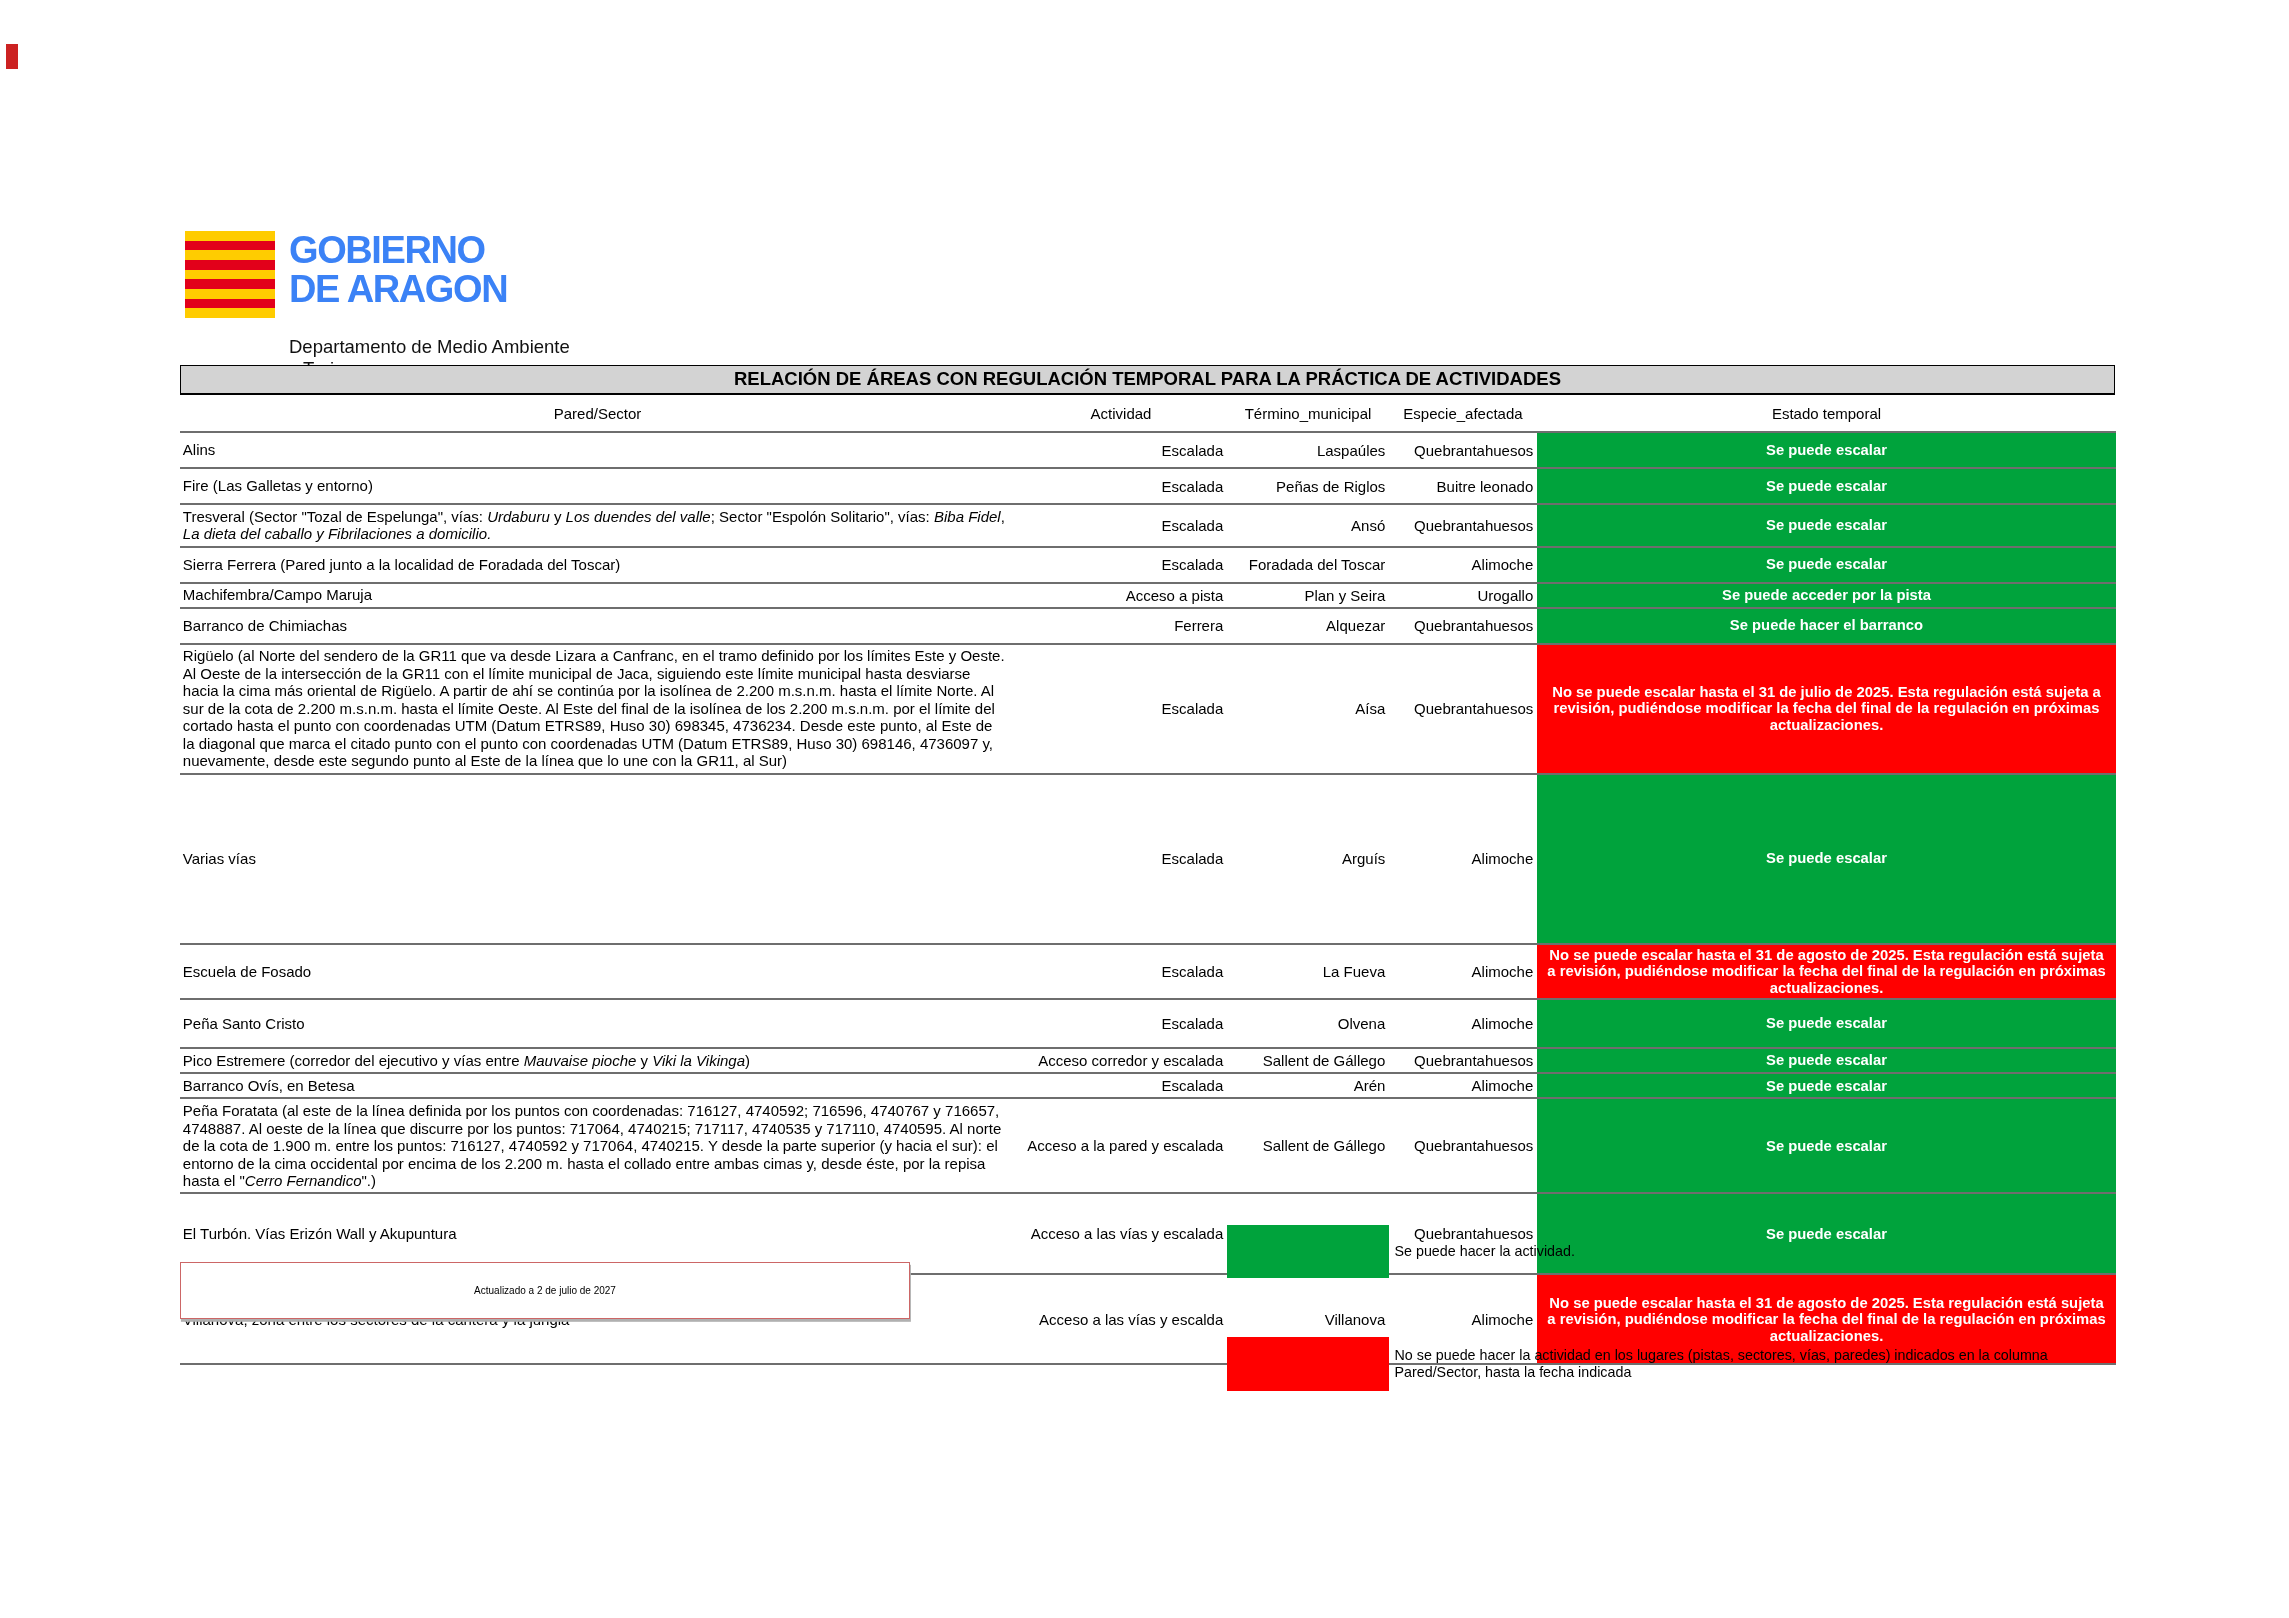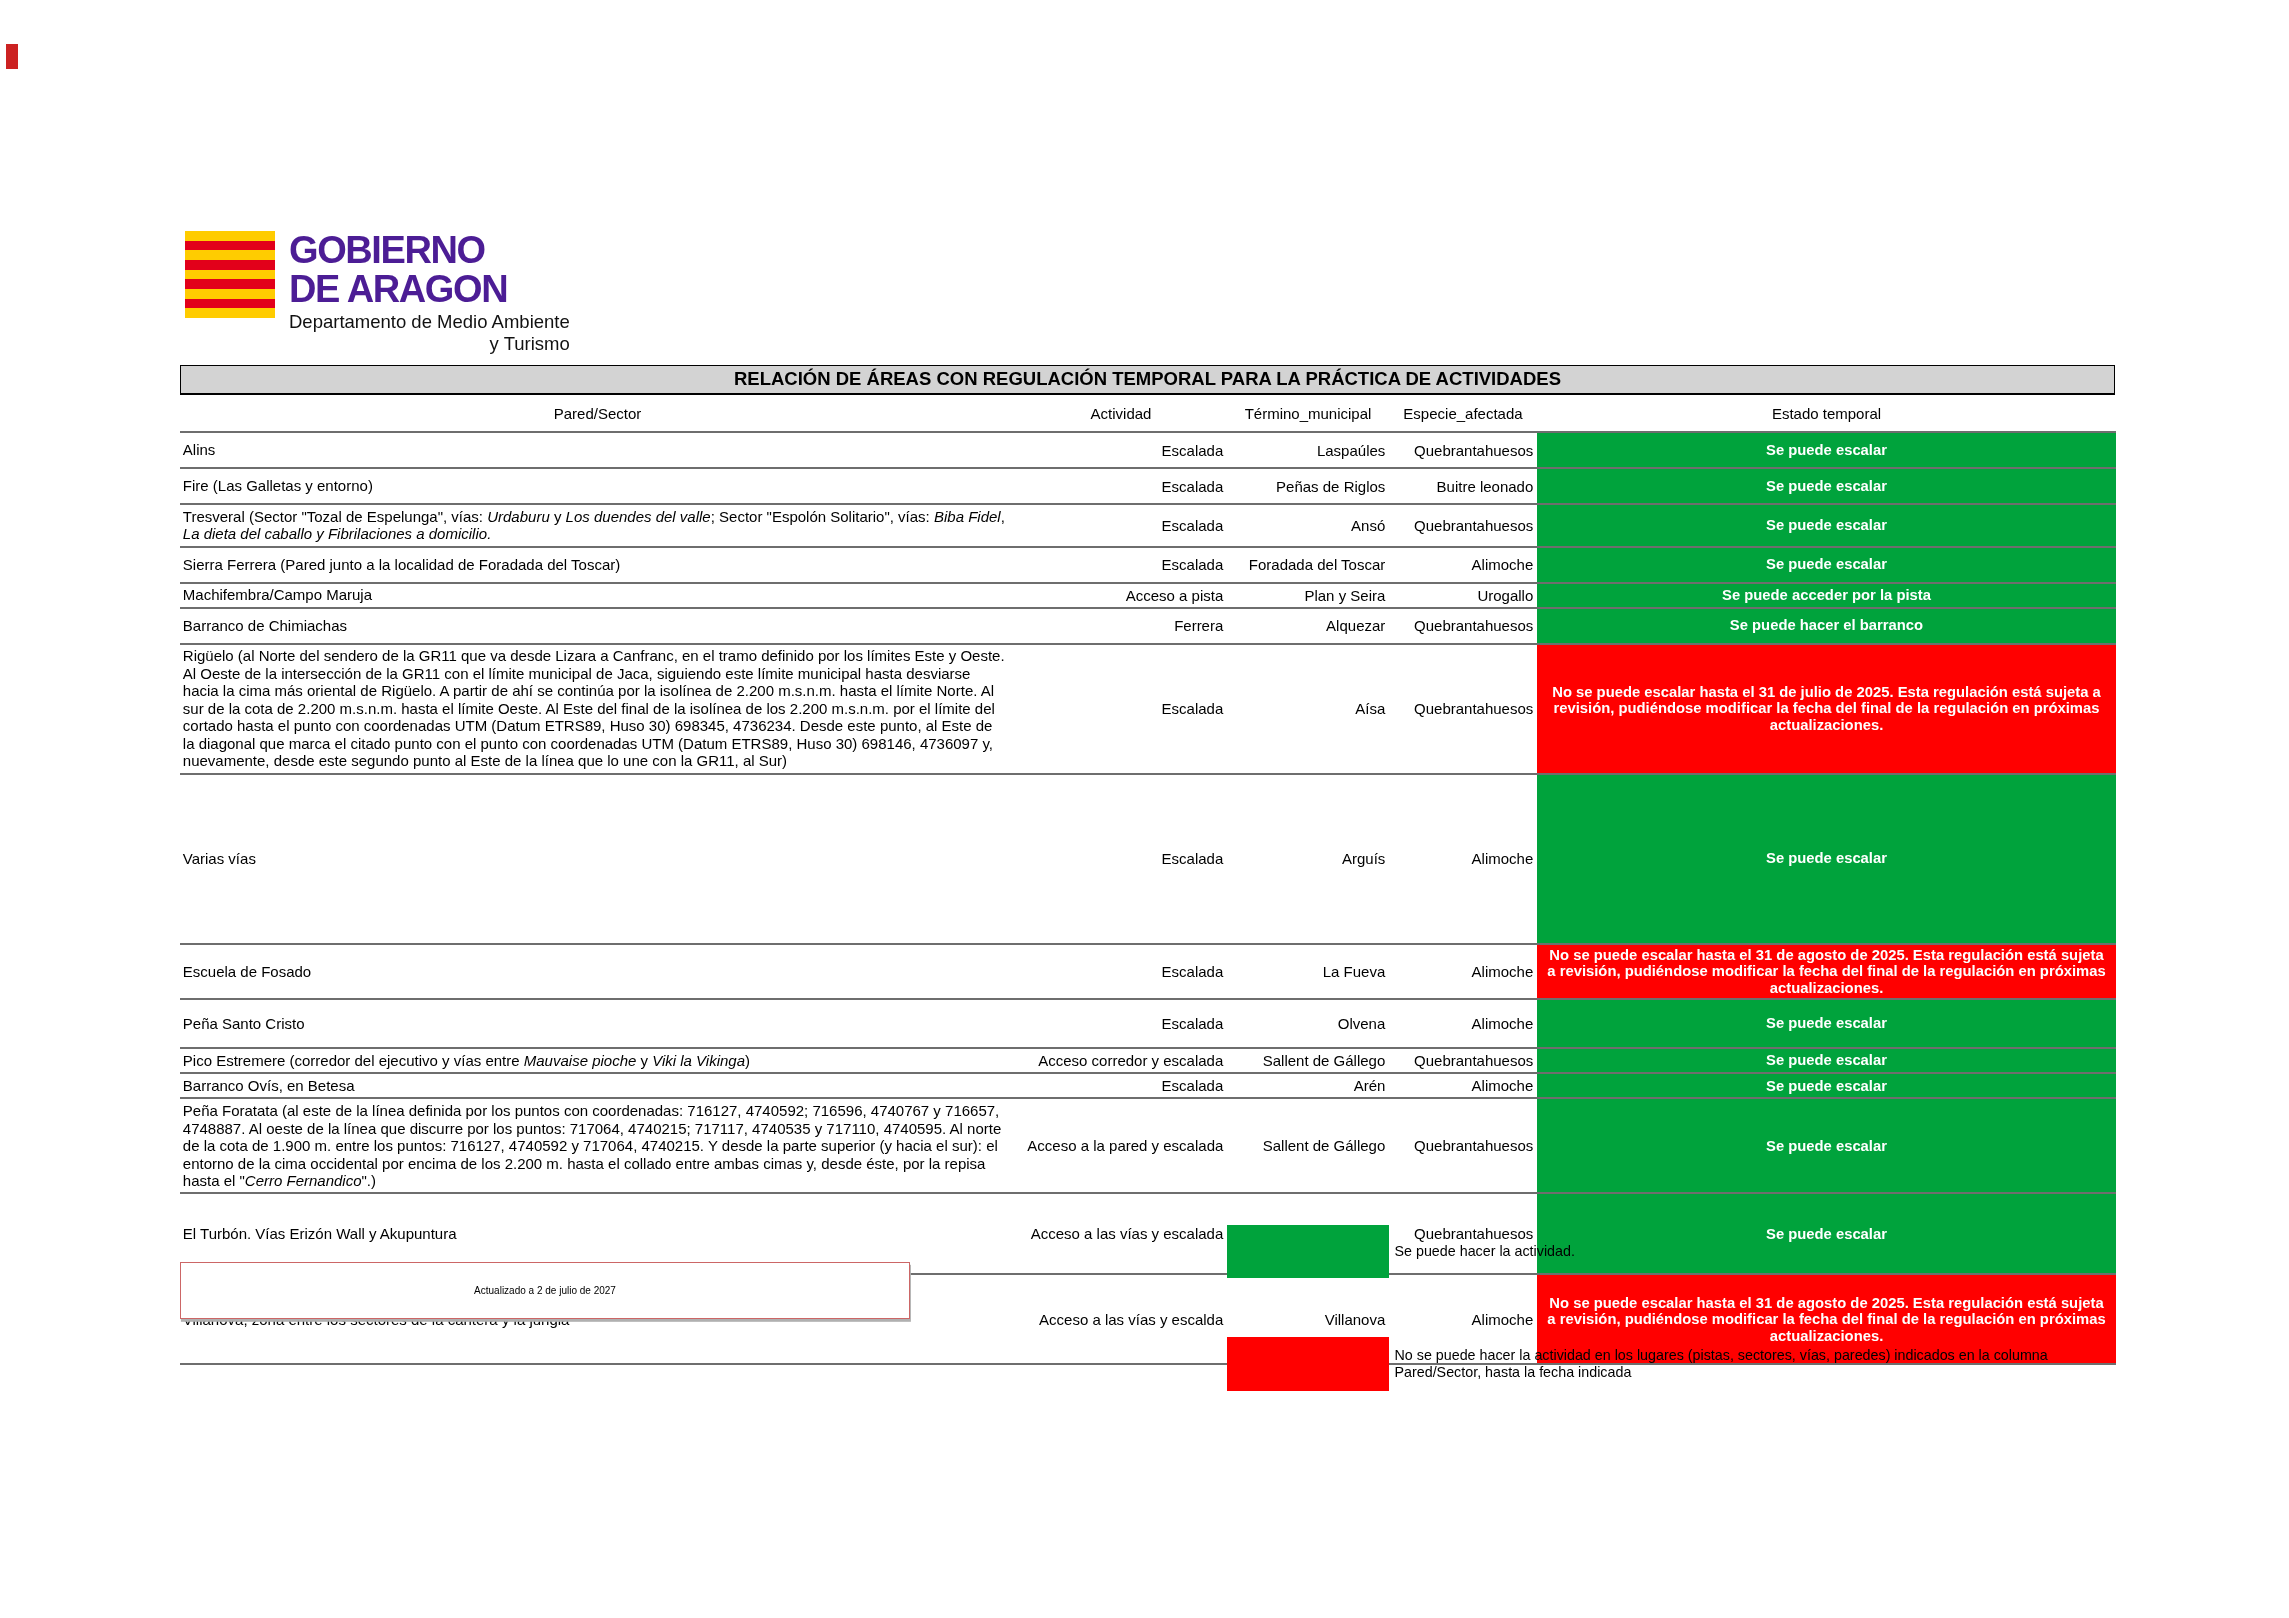--- a/index.html
+++ b/index.html
@@ -16,22 +16,22 @@
   .edge-mark{position:absolute;left:5.5px;top:44px;width:12px;height:25px;background:#cc2222;}
 
   
   .logo{position:absolute;left:185px;top:231px;display:flex;gap:14px;}
   .flag{width:90px;height:87px;background:linear-gradient(180deg,
       var(--flag-yellow) 0 11.1%, var(--flag-red) 11.1% 22.2%,
       var(--flag-yellow) 22.2% 33.3%, var(--flag-red) 33.3% 44.4%,
       var(--flag-yellow) 44.4% 55.6%, var(--flag-red) 55.6% 66.7%,
       var(--flag-yellow) 66.7% 77.8%, var(--flag-red) 77.8% 88.9%,
       var(--flag-yellow) 88.9% 100%);}
-  .logo-name{font-weight:bold;font-size:38px;line-height:39px;letter-spacing:-1.4px;color:#4c1d95;}
-  .logo-dept{margin-top:2px;font-size:18.5px;line-height:22px;color:#111;text-align:right;}
+  .logo-name{font-weight:bold;font-size:38px;line-height:39px;letter-spacing:-1.4px;color:#3b82f6;}
+  .logo-dept{margin-top:27px;font-size:18.5px;line-height:22px;color:#111;}
 
   
   .doc{position:absolute;left:180px;top:365px;width:1935px;}
   .doc-title{background:#D3D3D3;border:1.8px solid #000;border-bottom-width:2.8px;height:30px;
     line-height:26px;text-align:center;font-weight:bold;font-size:18.5px;}
   table{width:1935px;table-layout:fixed;border-collapse:collapse;}
   col.w-pared{width:835px;} col.w-act{width:212px;} col.w-mun{width:162px;}
   col.w-esp{width:148px;} col.w-est{width:579px;}
   thead tr{height:37px;border-bottom:2.8px solid #6e6e6e;}
   th{font-weight:normal;font-size:15px;text-align:center;vertical-align:middle;}

